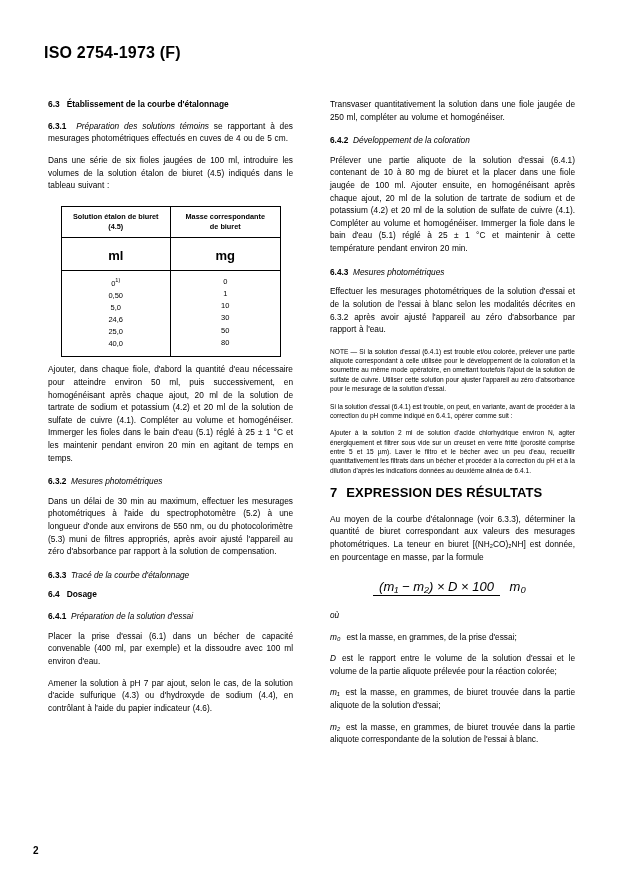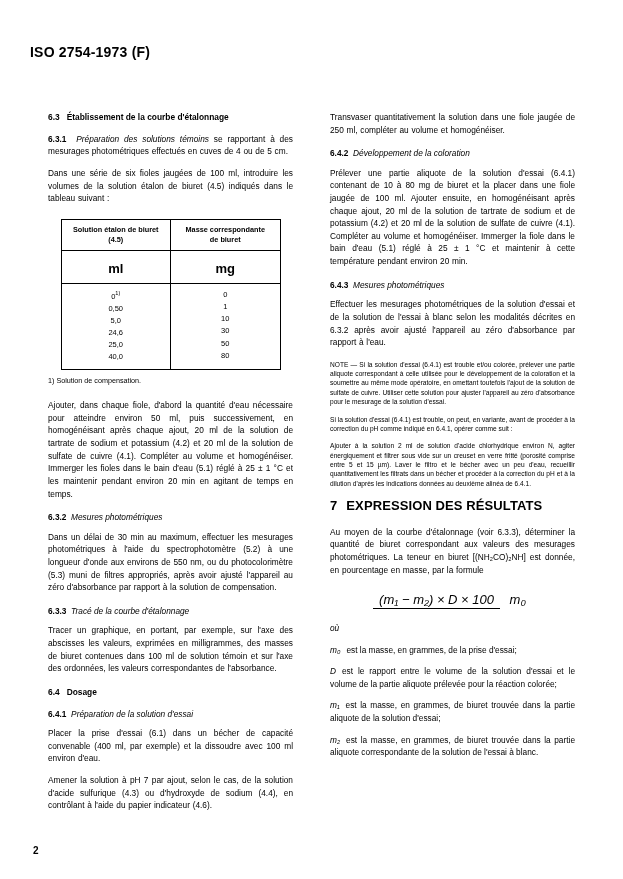--- a/index.html
+++ b/index.html
@@ -7,25 +7,25 @@
     width:623px;height:879px;position:relative;
     font-family:"Liberation Sans", sans-serif;
     color:#000;
     -webkit-font-smoothing:antialiased;
   }
   .page{
     position:absolute;inset:0;
     padding:0;
   }
   .hdr{
-    position:absolute;left:30px;top:44px;
-    font-size:14px;font-weight:bold;letter-spacing:0.2px;
+    position:absolute;left:44px;top:44px;
+    font-size:16px;font-weight:bold;letter-spacing:0.2px;
   }
   .cols{
-    position:absolute;left:48px;top:111px;
+    position:absolute;left:48px;top:98px;
     width:527px;
   }
   .col{
     width:245px;
     float:left;
     font-size:8.3px;
     line-height:1.52;
     text-align:justify;
   }
   .col.right{margin-left:37px;}
@@ -192,33 +192,31 @@
                 <div>10</div>
                 <div>30</div>
                 <div>50</div>
                 <div>80</div>
               </div>
             </div>
           </div>
         </div>
       </div>
 
-      <div class="fnote">1)  Solution de compensation.</div>
 
       <p class="body last">Ajouter, dans chaque fiole, d'abord la quantité d'eau nécessaire pour atteindre environ 50 ml, puis successivement, en homogénéisant après chaque ajout, 20 ml de la solution de tartrate de sodium et potassium (4.2) et 20 ml de la solution de sulfate de cuivre (4.1). Compléter au volume et homogénéiser. Immerger les fioles dans le bain d'eau (5.1) réglé à 25 ± 1 °C et les maintenir pendant environ 20 min en agitant de temps en temps.</p>
 
       <p class="sub">
         <span class="num">6.3.2</span>&nbsp;&nbsp;<span class="it">Mesures photométriques</span>
       </p>
       <p class="body last">Dans un délai de 30 min au maximum, effectuer les mesurages photométriques à l'aide du spectrophotomètre (5.2) à une longueur d'onde aux environs de 550 nm, ou du photocolorimètre (5.3) muni de filtres appropriés, après avoir ajusté l'appareil au zéro d'absorbance par rapport à la solution de compensation.</p>
 
       <p class="sub">
         <span class="num">6.3.3</span>&nbsp;&nbsp;<span class="it">Tracé de la courbe d'étalonnage</span>
       </p>
-      <p class="body last">Tracer un graphique, en portant, par exemple, sur l'axe des abscisses les valeurs, exprimées en milligrammes, des masses de biuret contenues dans 100 ml de solution témoin et sur l'axe des ordonnées, les valeurs correspondantes de l'absorbance.</p>
 
       <div class="clause">
         <span class="num">6.4</span>
         &nbsp;&nbsp;<span>Dosage</span>
       </div>
 
       <p class="sub">
         <span class="num">6.4.1</span>&nbsp;&nbsp;<span class="it">Préparation de la solution d'essai</span>
       </p>
       <p class="body">Placer la prise d'essai (6.1) dans un bécher de capacité convenable (400 ml, par exemple) et la dissoudre avec 100 ml environ d'eau.</p>

